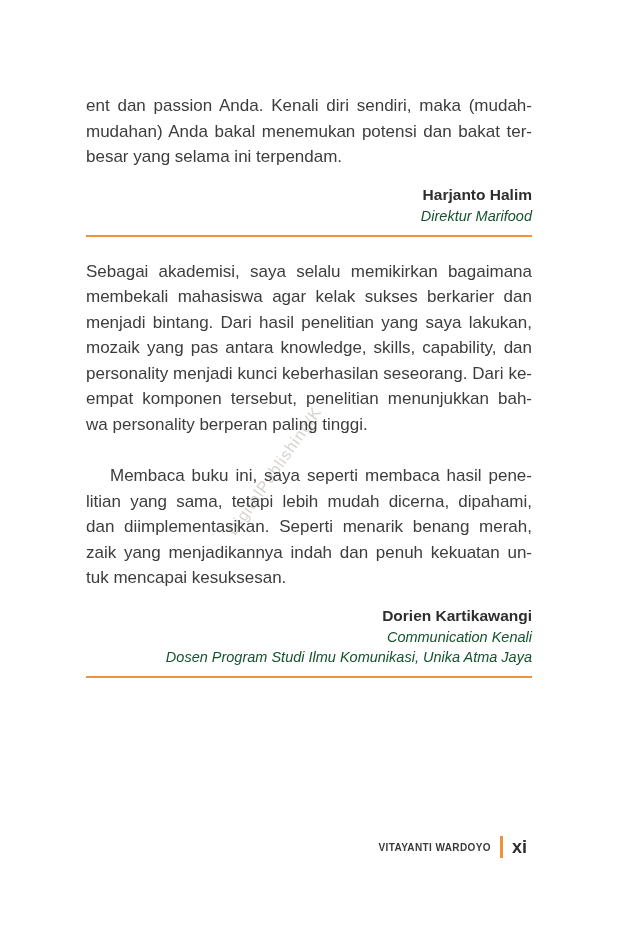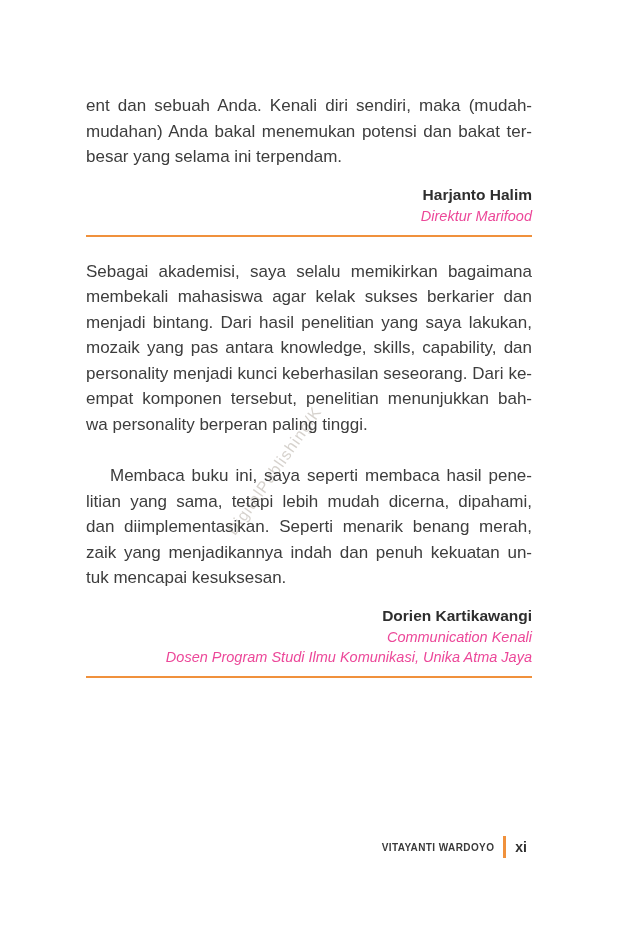--- a/index.html
+++ b/index.html
@@ -26,21 +26,21 @@
   .line.indent { text-indent:24px; }
   .it { }
 
   .attribution {
     margin-top:14px;
     text-align:right;
     padding-bottom:9px;
     border-bottom:2px solid #F0913C;
   }
   .attr-name { font-weight:700; font-size:15.5px; line-height:22px; color:#2e2e2e; }
-  .attr-role { font-style:italic; font-size:14.5px; line-height:20px; color:#ec4899; }
+  .attr-role { font-style:italic; font-size:14.5px; line-height:20px; color:#14532d; }
 
   .watermark {
     position:absolute;
     left:152px; top:462px;
     width:245px;
     text-align:center;
     transform:rotate(-55deg);
     color:rgba(165,155,145,0.45);
     font-size:16px;
     letter-spacing:1px;
@@ -56,30 +56,30 @@
     gap:9px;
     z-index:1;
   }
   .f-author {
     font-size:10px;
     font-weight:700;
     letter-spacing:0.4px;
     color:#3a3a3a;
   }
   .f-bar { width:3px; height:22px; background:#F0913C; }
-  .f-page { font-size:14px; font-weight:700; color:#2e2e2e; }
+  .f-page { font-size:18px; font-weight:700; color:#2e2e2e; }
 </style>
 </head>
 <body>
 
 <div class="page">
   <div class="watermark">DigitalPublishing/K</div>
   <main class="content">
       <div class="para">
-        <div class="line just"><span class="it">ent</span><span> dan </span><span class="it">sebuah</span><span> Anda. Kenali diri sendiri, maka (mudah-</span></div>
+        <div class="line just"><span class="it">ent</span><span> dan </span><span class="it">passion</span><span> Anda. Kenali diri sendiri, maka (mudah-</span></div>
         <div class="line just"><span>mudahan) Anda bakal menemukan potensi dan bakat ter-</span></div>
         <div class="line"><span>besar yang selama ini terpendam.</span></div>
       </div>
       <div class="attribution">
         <div class="attr-name">Harjanto Halim</div>
         <div class="attr-role">Direktur Marifood</div>
       </div>
       <div class="para after-attr">
         <div class="line just"><span>Sebagai akademisi, saya selalu memikirkan bagaimana</span></div>
         <div class="line just"><span>membekali mahasiswa agar kelak sukses berkarier dan</span></div>

